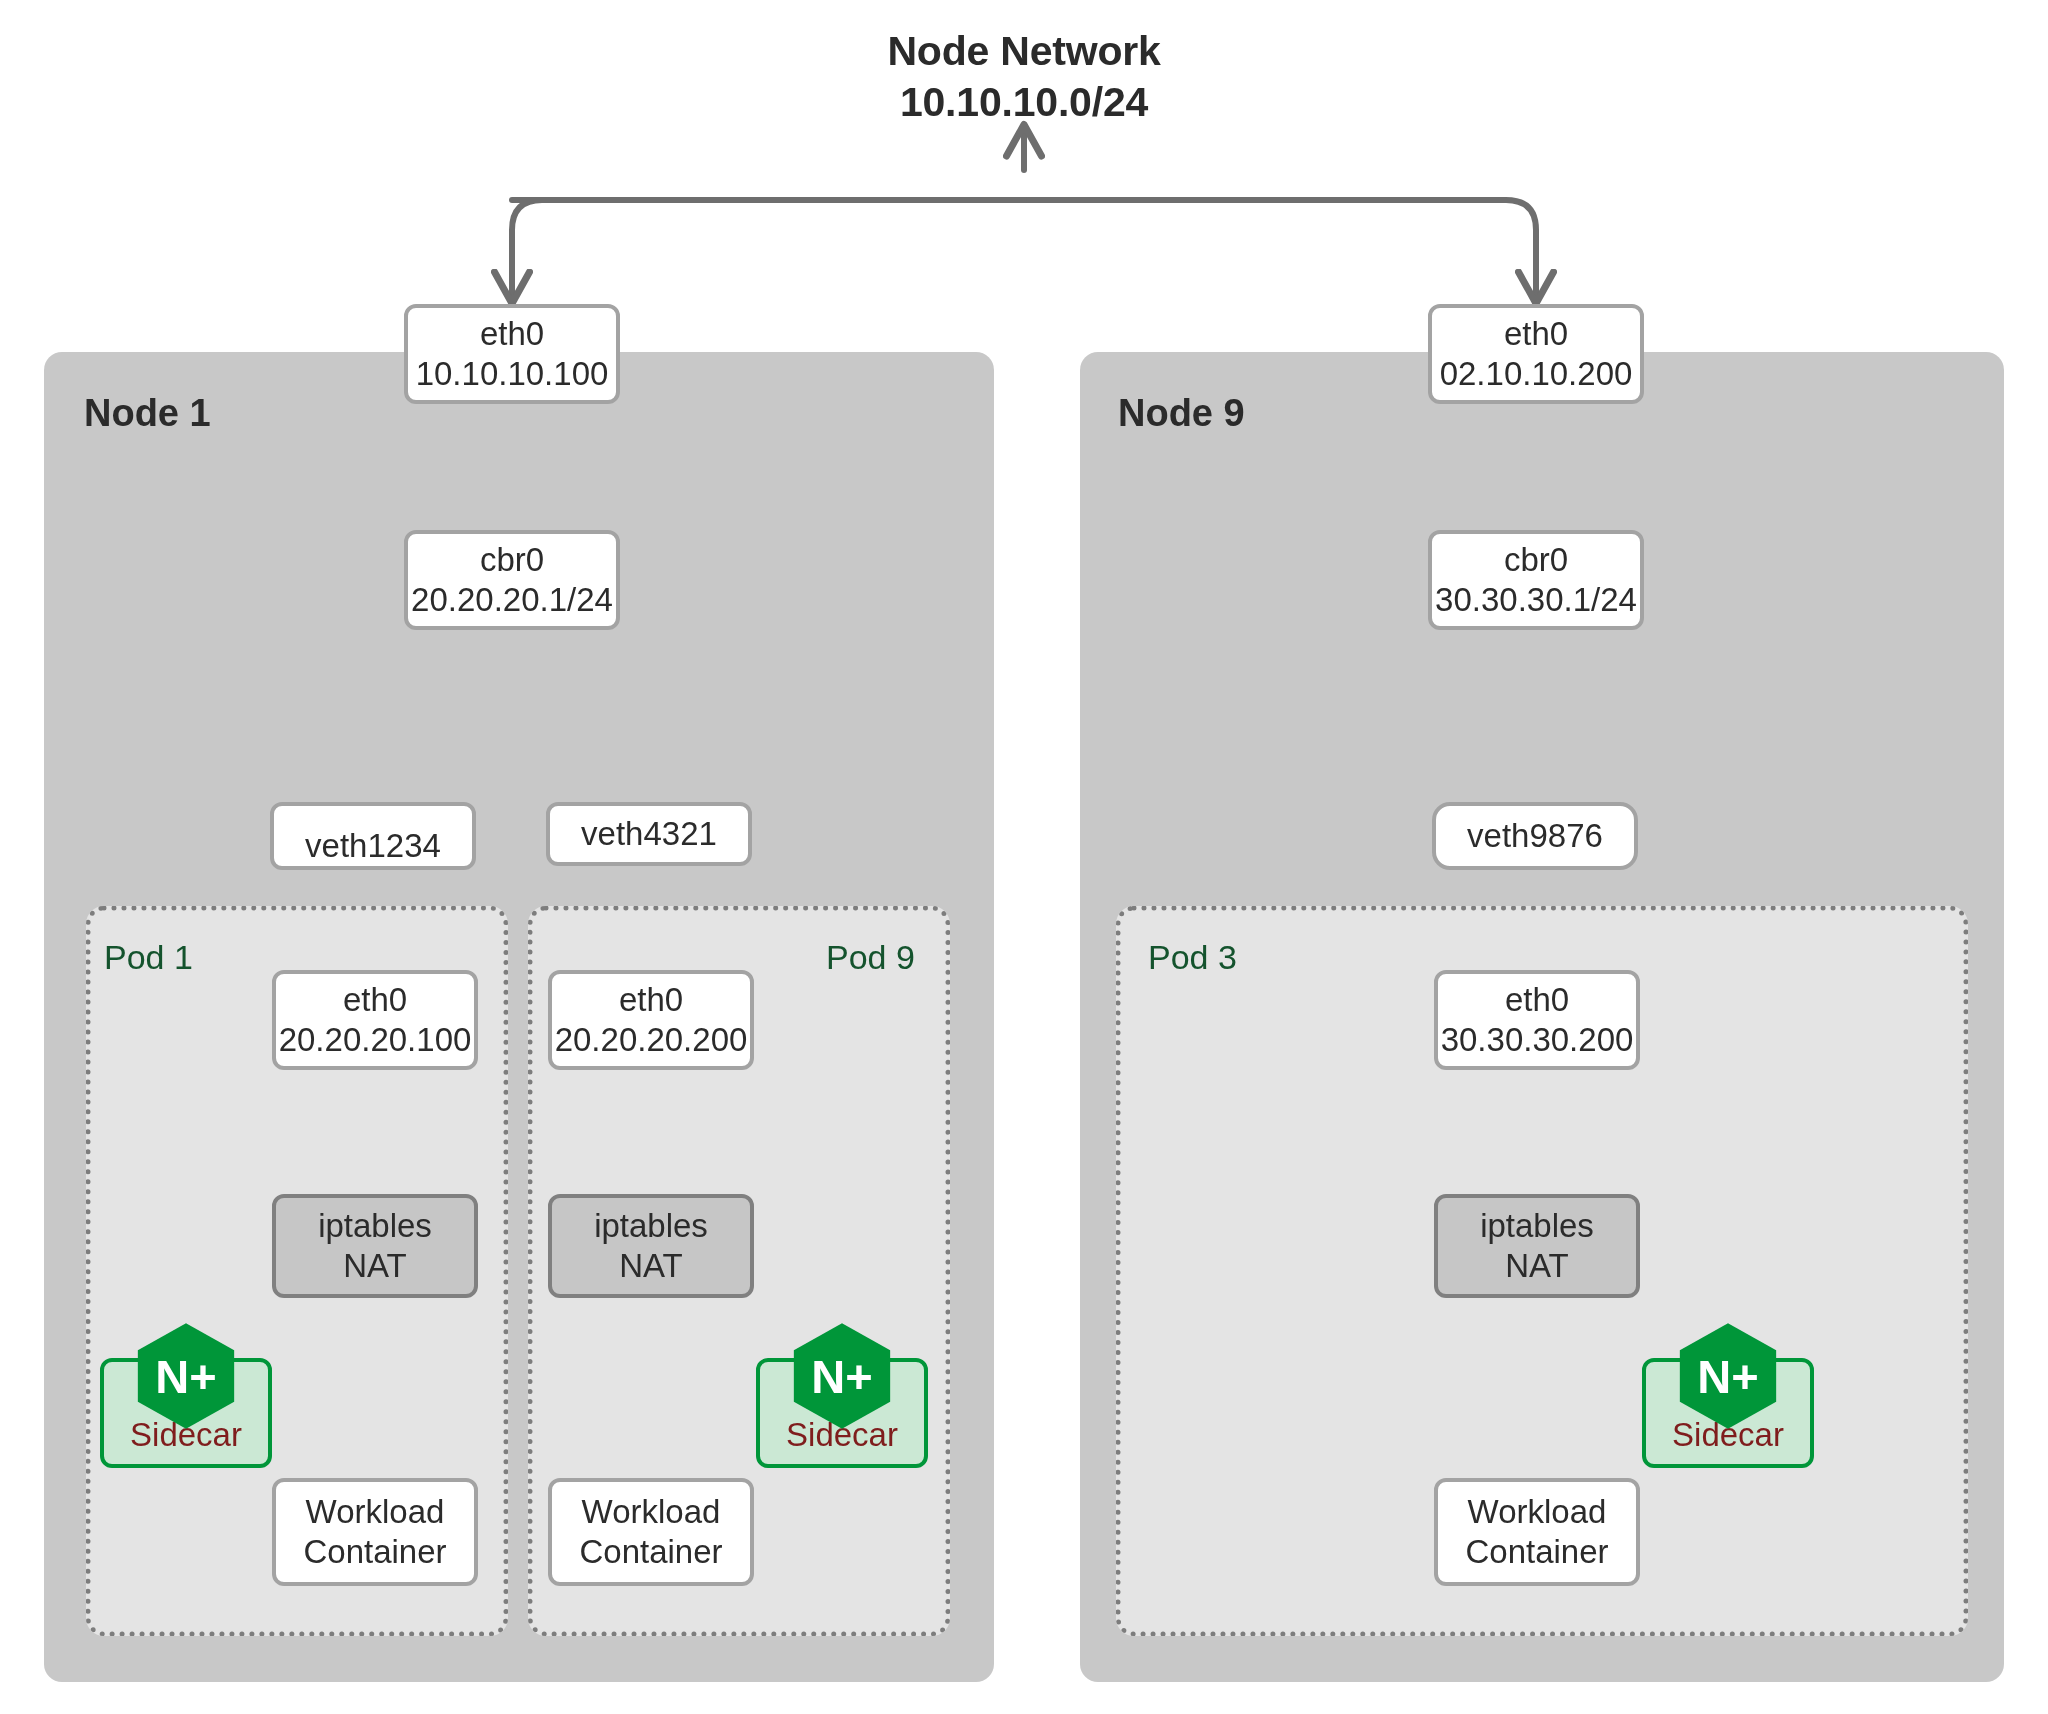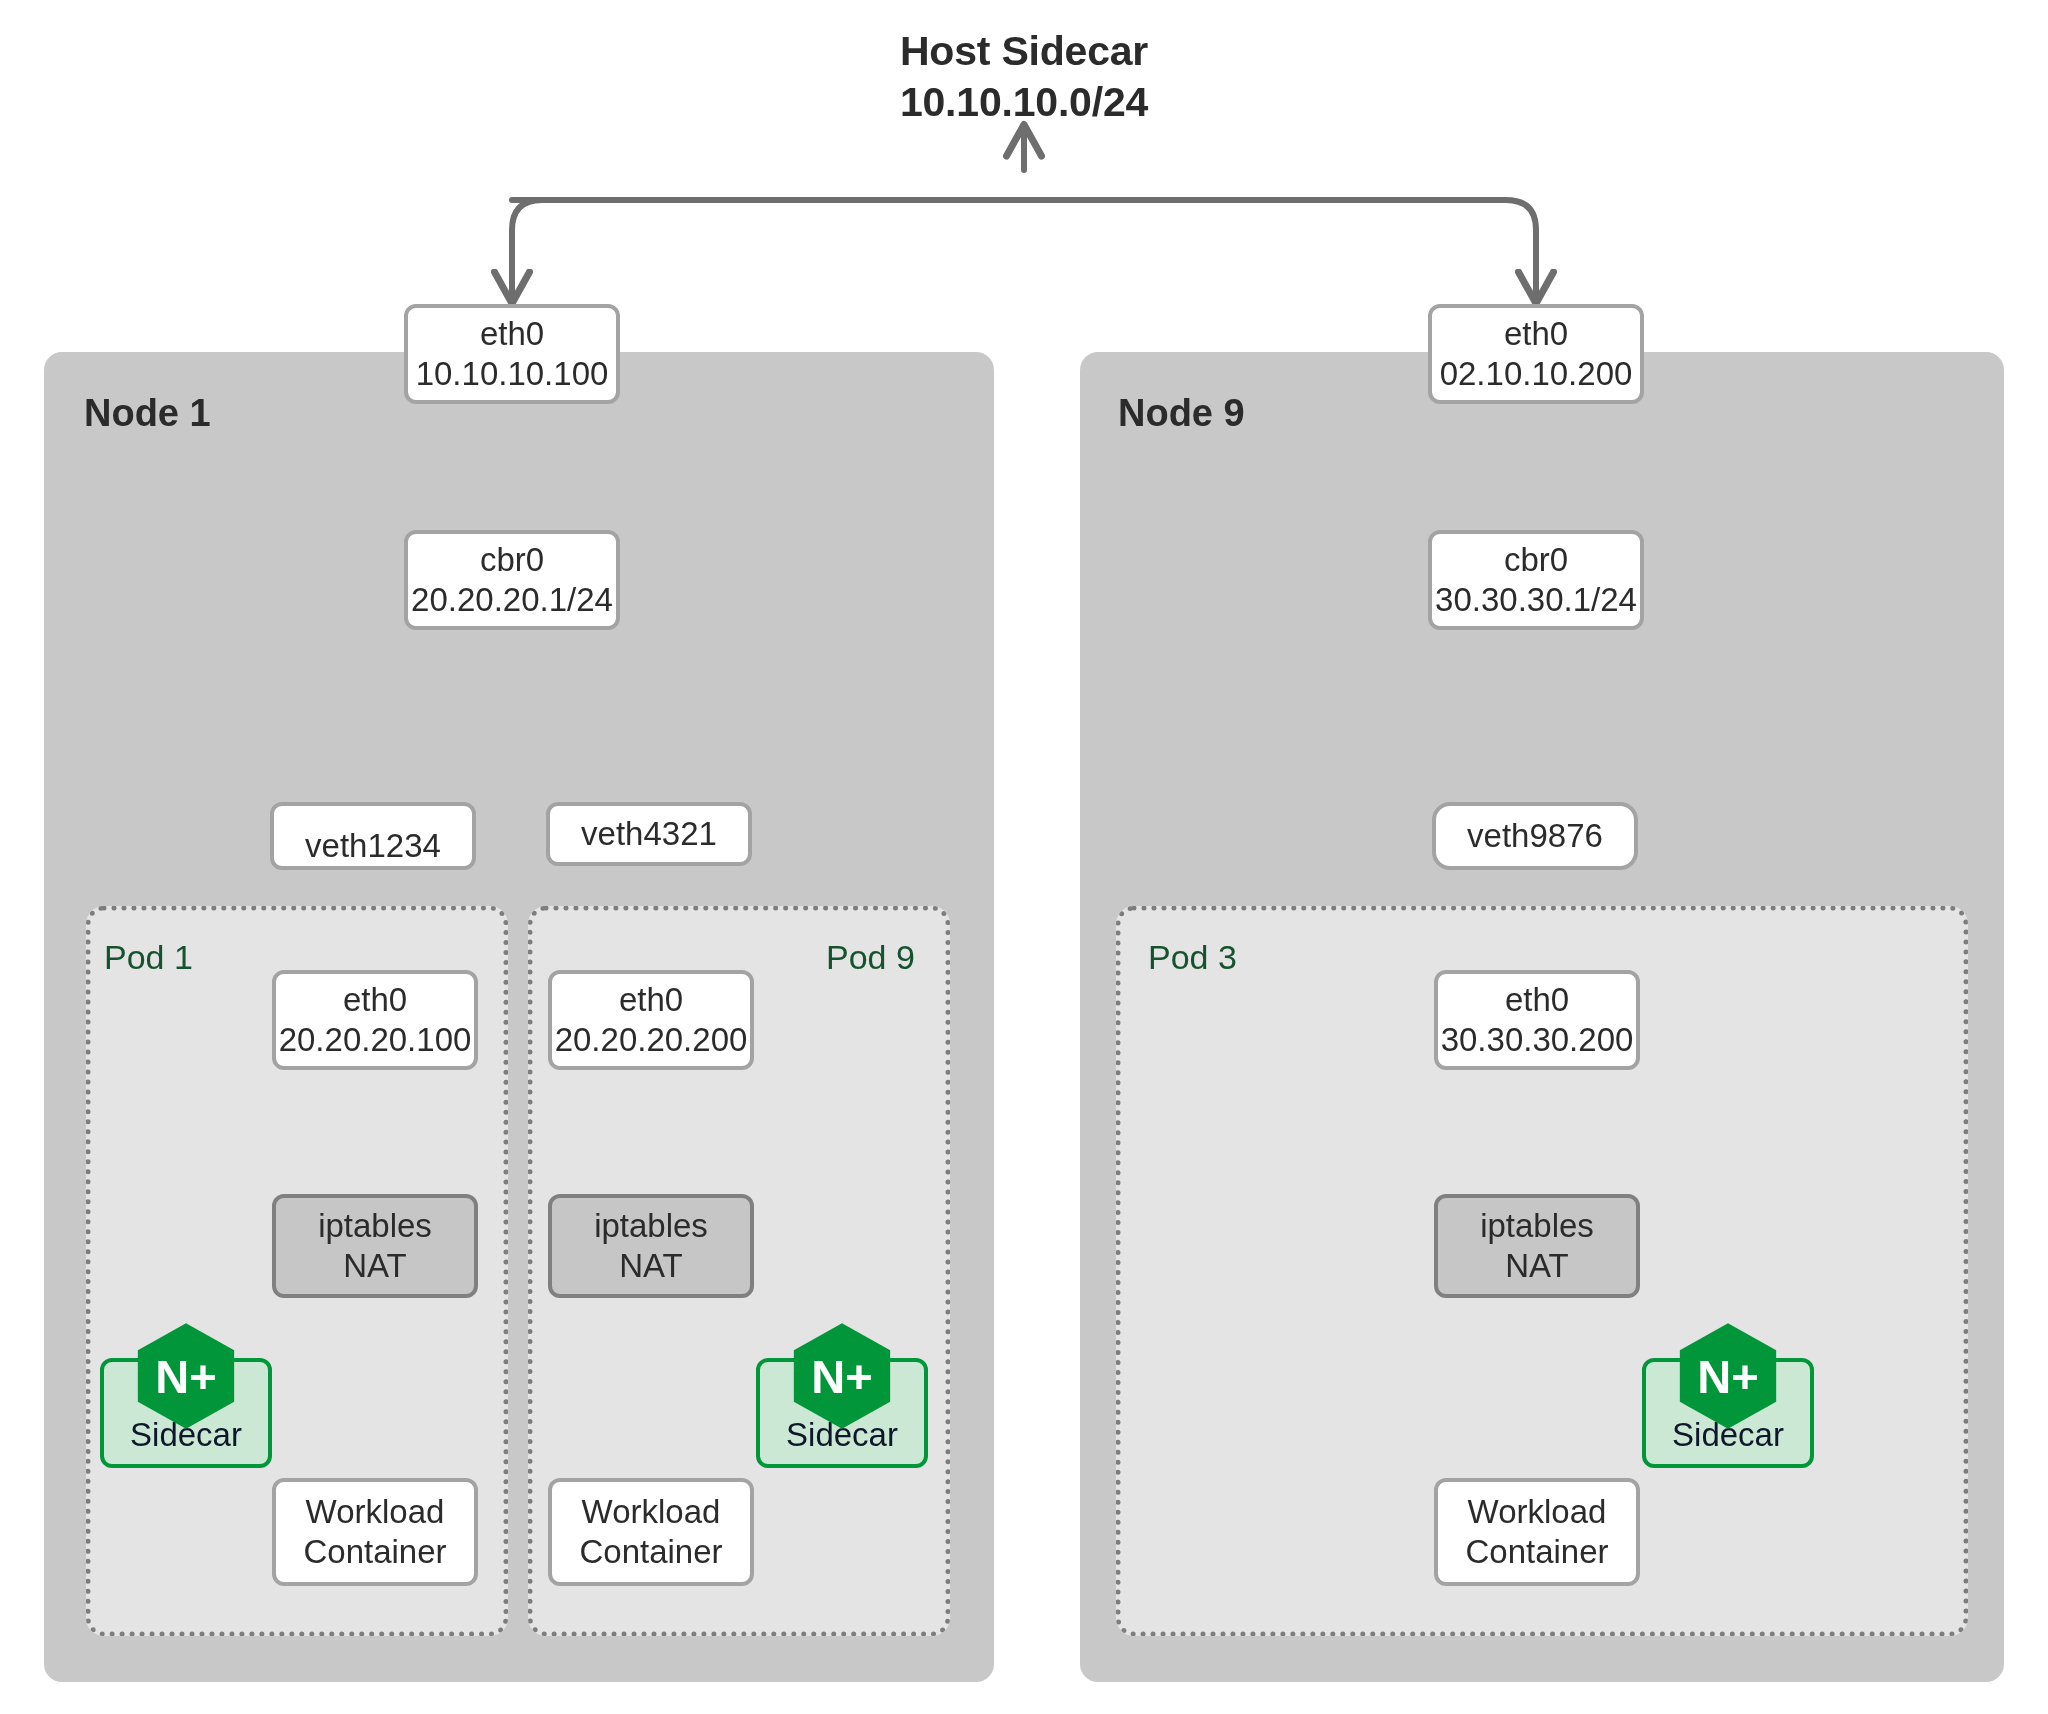--- a/index.html
+++ b/index.html
@@ -96,21 +96,21 @@
     position: absolute;
     box-sizing: border-box;
     border: 4px solid #009639;
     border-radius: 12px;
     background: #cbe8d4;
     display: flex;
     align-items: flex-end;
     justify-content: center;
     padding-bottom: 10px;
     font-size: 33px;
-    color: #0f172a;
+    color: #7f1d1d;
   }
   .nplus {
     position: absolute;
     width: 112px;
     height: 112px;
   }
   .nplus svg { display: block; width: 100%; height: 100%; }
 </style>
 </head>
 <body>
@@ -165,21 +165,21 @@
       <path d="M1536 872 L1536 968" marker-start="url(#ah)" marker-end="url(#ah)"></path>
       <path d="M1536 1092 L1536 1192" marker-start="url(#ah)" marker-end="url(#ah)"></path>
 
       <path d="M1724 1302 L1724 1258 Q1724 1232 1698 1232 L1656 1232" marker-end="url(#ah)"></path>
       <path d="M1724 1260 L1724 1302" marker-end="url(#ah)"></path>
       <path d="M1536 1300 L1536 1476" marker-end="url(#ah)"></path>
     </g>
   </svg>
 
   <div class="host-title">
-    <span>Host Sidecar</span>
+    <span>Node Network</span>
     <span class="l2">10.10.10.0/24</span>
   </div>
 
   <div class="node-panel" style="left:44px; top:352px; width:950px; height:1330px;"></div>
   <div class="node-label" style="left:84px; top:392px;">Node 1</div>
 
   <div class="box" style="left:404px; top:304px; width:216px; height:100px;">
     <span class="ln">eth0</span>
     <span class="ln">10.10.10.100</span>
   </div>

